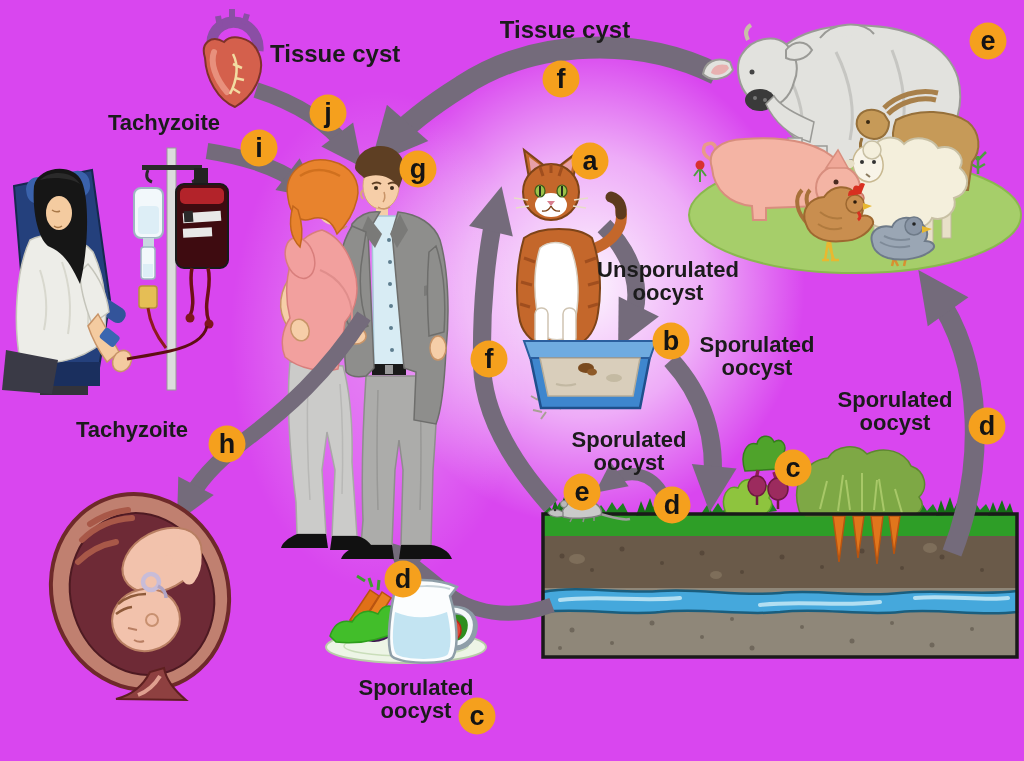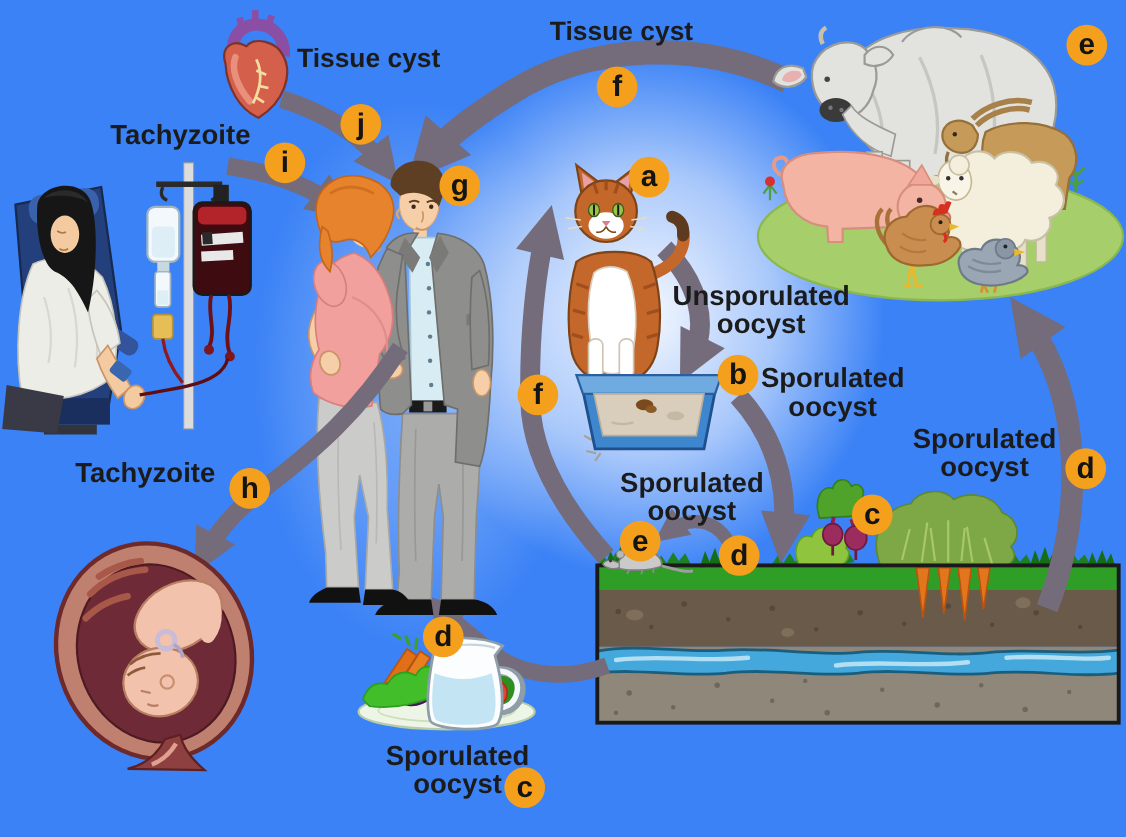--- a/index.html
+++ b/index.html
@@ -1,24 +1,24 @@
 <!DOCTYPE html>
 <html><head>
 <meta charset="utf-8">
 <style>
   html,body{margin:0;padding:0;}
   #stage{
     position:relative;width:1024px;height:761px;overflow:hidden;
-    background:#3b82f6;
+    background:#d946ef;
     font-family:"Liberation Sans", sans-serif;
   }
   #art{position:absolute;left:0;top:0;}
   .label{
     position:absolute;transform:translate(-50%,-50%);
-    font-weight:700;font-size:25px;line-height:1.04;color:#1b1b1b;
+    font-weight:700;font-size:22px;line-height:1.04;color:#1b1b1b;
     text-align:center;white-space:pre-line;letter-spacing:0px;
   }
   .label.left-anchor{transform:translate(0,-50%);text-align:left;}
   .badge{
     position:absolute;width:37px;height:37px;border-radius:50%;
     background:#F5A01D;color:#141414;
     display:flex;align-items:center;justify-content:center;
     font-weight:700;font-size:27px;line-height:1;
     transform:translate(-50%,-50%);
   }
@@ -442,21 +442,21 @@
     <circle cx="152" cy="620" r="6" fill="none" stroke="#C89070" stroke-width="2"></circle>
     <path d="M128,628 l9,2 M134,640 q5,3 10,1" stroke="#B87E62" stroke-width="2" fill="none"></path>
     <circle cx="151" cy="582" r="8" fill="none" stroke="#C8BCD8" stroke-width="4.5"></circle>
     <path d="M158,586 q8,4 8,12" stroke="#B0A4C4" stroke-width="3.5" fill="none"></path>
   </g>
 </svg>
 
 <div class="label left-anchor" style="left:270px;top:54px;font-size:24px">Tissue cyst</div>
 <div class="label" style="left:164px;top:123px">Tachyzoite</div>
 <div class="label" style="left:565px;top:30px;font-size:24px">Tissue cyst</div>
-<div class="label" style="left:692px;top:282px">Unsporulated
+<div class="label" style="left:668px;top:282px">Unsporulated
 oocyst</div>
 <div class="label" style="left:757px;top:357px">Sporulated
 oocyst</div>
 <div class="label" style="left:629px;top:452px">Sporulated
 oocyst</div>
 <div class="label" style="left:895px;top:412px">Sporulated
 oocyst</div>
 <div class="label" style="left:132px;top:430px">Tachyzoite</div>
 <div class="label" style="left:416px;top:700px">Sporulated
 oocyst</div>

